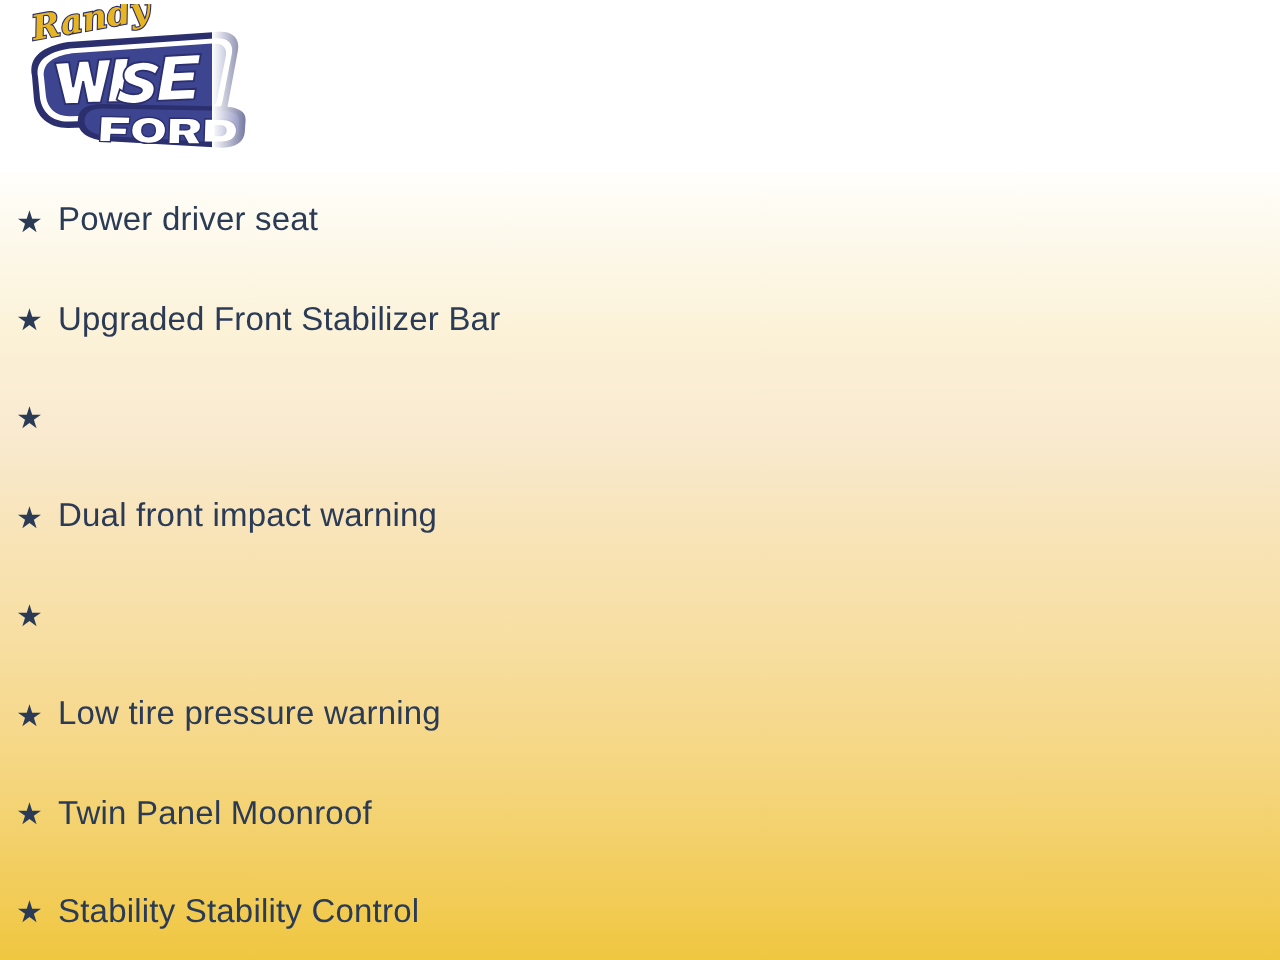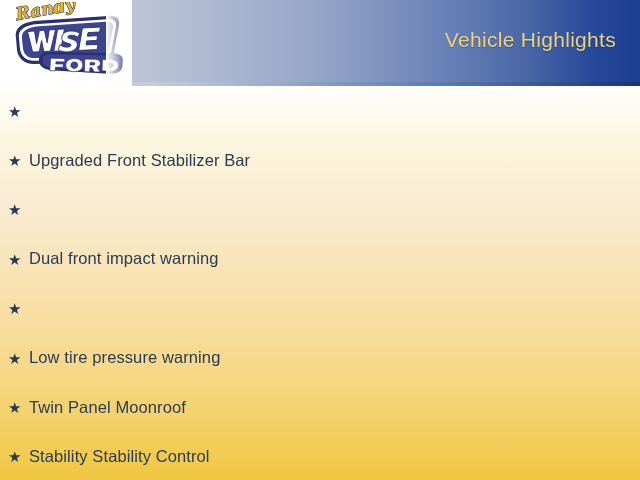--- a/index.html
+++ b/index.html
@@ -144,24 +144,20 @@
     color: #2b3b55;
     letter-spacing: 0.1px;
     white-space: nowrap;
   }
 </style>
 </head>
 <body>
 
 <div id="slide">
 
-  <div id="header">
-    <div id="header-underline"></div>
-    <div id="header-title">Vehicle Highlights</div>
-  </div>
 
   <div id="logo-plate">
     <svg id="logo" viewBox="0 0 126 80">
 
       <path d="M12 36 C10 26 18 21 30 19 L104 14 C112 13 116 17 115 23 L110 50
                C109 57 104 60 96 60 L30 62 C20 62 14 56 13 48 Z" fill="#2b2f6e"></path>
       <path d="M15 36.5 C13.5 28 20 24 31 22.2 L103 17.2 C109.5 16.5 112.8 19.6 112 24.5
                L107.3 48.5 C106.3 54.2 102 56.8 95.5 57 L30.5 58.8 C22 59 17 54 16 47 Z" fill="#ffffff"></path>
       <path d="M18 36.8 C17 29.5 22.5 26.2 32 24.6 L102 19.8 C107 19.3 109.6 21.7 109 25.6
                L104.6 47.4 C103.8 52.2 100 54.3 94.6 54.5 L31 56.1 C24 56.3 19.8 52.2 19 46.4 Z" fill="#3d4490"></path>
@@ -215,20 +211,21 @@
                  M103.6 60.9 L103.5 65.7 L106 65.75 C107.9 65.8 109 64.9 109 63.3
                  C109.05 61.7 108 60.95 106.1 60.92 Z"></path>
       </g>
     </svg>
   </div>
 
   <div id="content">
     <ul id="highlights-list">
       <li class="highlight-item">
         <span class="star-icon">★</span>
+        <span class="highlight-label">Power driver seat</span>
       </li>
       <li class="highlight-item">
         <span class="star-icon">★</span>
         <span class="highlight-label">Upgraded Front Stabilizer Bar</span>
       </li>
       <li class="highlight-item">
         <span class="star-icon">★</span>
       </li>
       <li class="highlight-item">
         <span class="star-icon">★</span>

